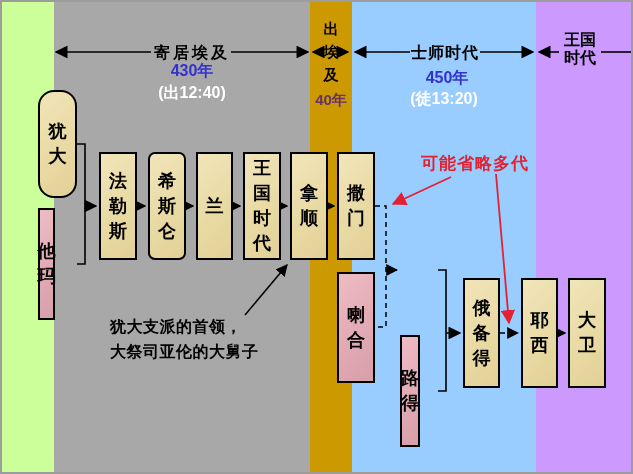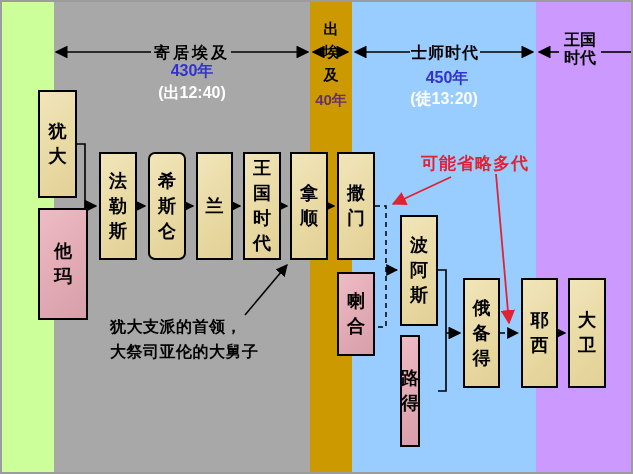--- a/index.html
+++ b/index.html
@@ -14,29 +14,29 @@
   .band.purple{left:534px;width:95px; background:#cc99ff;}
   
   #wires{position:absolute;left:0;top:0;width:629px;height:470px;pointer-events:none;}
   
   .pbox{position:absolute;box-sizing:border-box;border:2px solid #000;
         display:flex;align-items:center;justify-content:center;}
   .pbox.tan {background:linear-gradient(135deg,#f1e5ba 0%,#e9daa4 55%,#e2d096 100%);}
   .pbox.pink{background:linear-gradient(135deg,#eebcc4 0%,#e2aab4 55%,#d79fa9 100%);}
   .pbox .nm{width:20px;font-size:18px;line-height:25px;font-weight:700;color:#000;
             text-align:center;word-break:break-all;}
-  .pb0 {left:36px; top:88px; width:39px;height:108px;}
-  .pb1 {left:36px; top:206px;width:50px;height:112px;}
+  .pb0 {left:36px; top:88px; width:39px;height:108px;border-radius:16px;}
+  .pb1 {left:36px; top:206px;width:17px;height:112px;}
   .pb2 {left:97px; top:150px;width:38px;height:108px;}
   .pb3 {left:146px;top:150px;width:38px;height:108px;border-radius:7px;}
   .pb4 {left:194px;top:150px;width:37px;height:108px;}
   .pb5 {left:241px;top:150px;width:38px;height:108px;}
   .pb6 {left:288px;top:150px;width:38px;height:108px;}
   .pb7 {left:335px;top:150px;width:38px;height:108px;}
-  .pb8 {left:335px;top:270px;width:38px;height:84px;}
+  .pb8 {left:335px;top:270px;width:38px;height:111px;}
   .pb9 {left:398px;top:213px;width:38px;height:111px;}
   .pb10{left:398px;top:333px;width:20px;height:112px;}
   .pb11{left:461px;top:276px;width:37px;height:110px;}
   .pb12{left:519px;top:276px;width:37px;height:110px;}
   .pb13{left:566px;top:276px;width:38px;height:110px;}
   
   .lbl{position:absolute;white-space:nowrap;transform:translate(-50%,-50%);font-weight:700;}
   .era-name{font-size:16px;color:#000;}
   .dur{font-size:16px;color:#3333cc;}
   .ref{font-size:16px;color:#ffffff;}
@@ -153,23 +153,20 @@
     </div>
   <div class="pbox tan  pb6">
       <span class="nm">拿顺</span>
     </div>
   <div class="pbox tan  pb7">
       <span class="nm">撒门</span>
     </div>
   <div class="pbox pink pb8">
       <span class="nm">喇合</span>
     </div>
-  <div class="pbox tan  pb9">
-      <span class="nm">波阿斯</span>
-    </div>
   <div class="pbox pink pb10">
       <span class="nm">路得</span>
     </div>
   <div class="pbox tan  pb11">
       <span class="nm">俄备得</span>
     </div>
   <div class="pbox tan  pb12">
       <span class="nm">耶西</span>
     </div>
   <div class="pbox tan  pb13">

